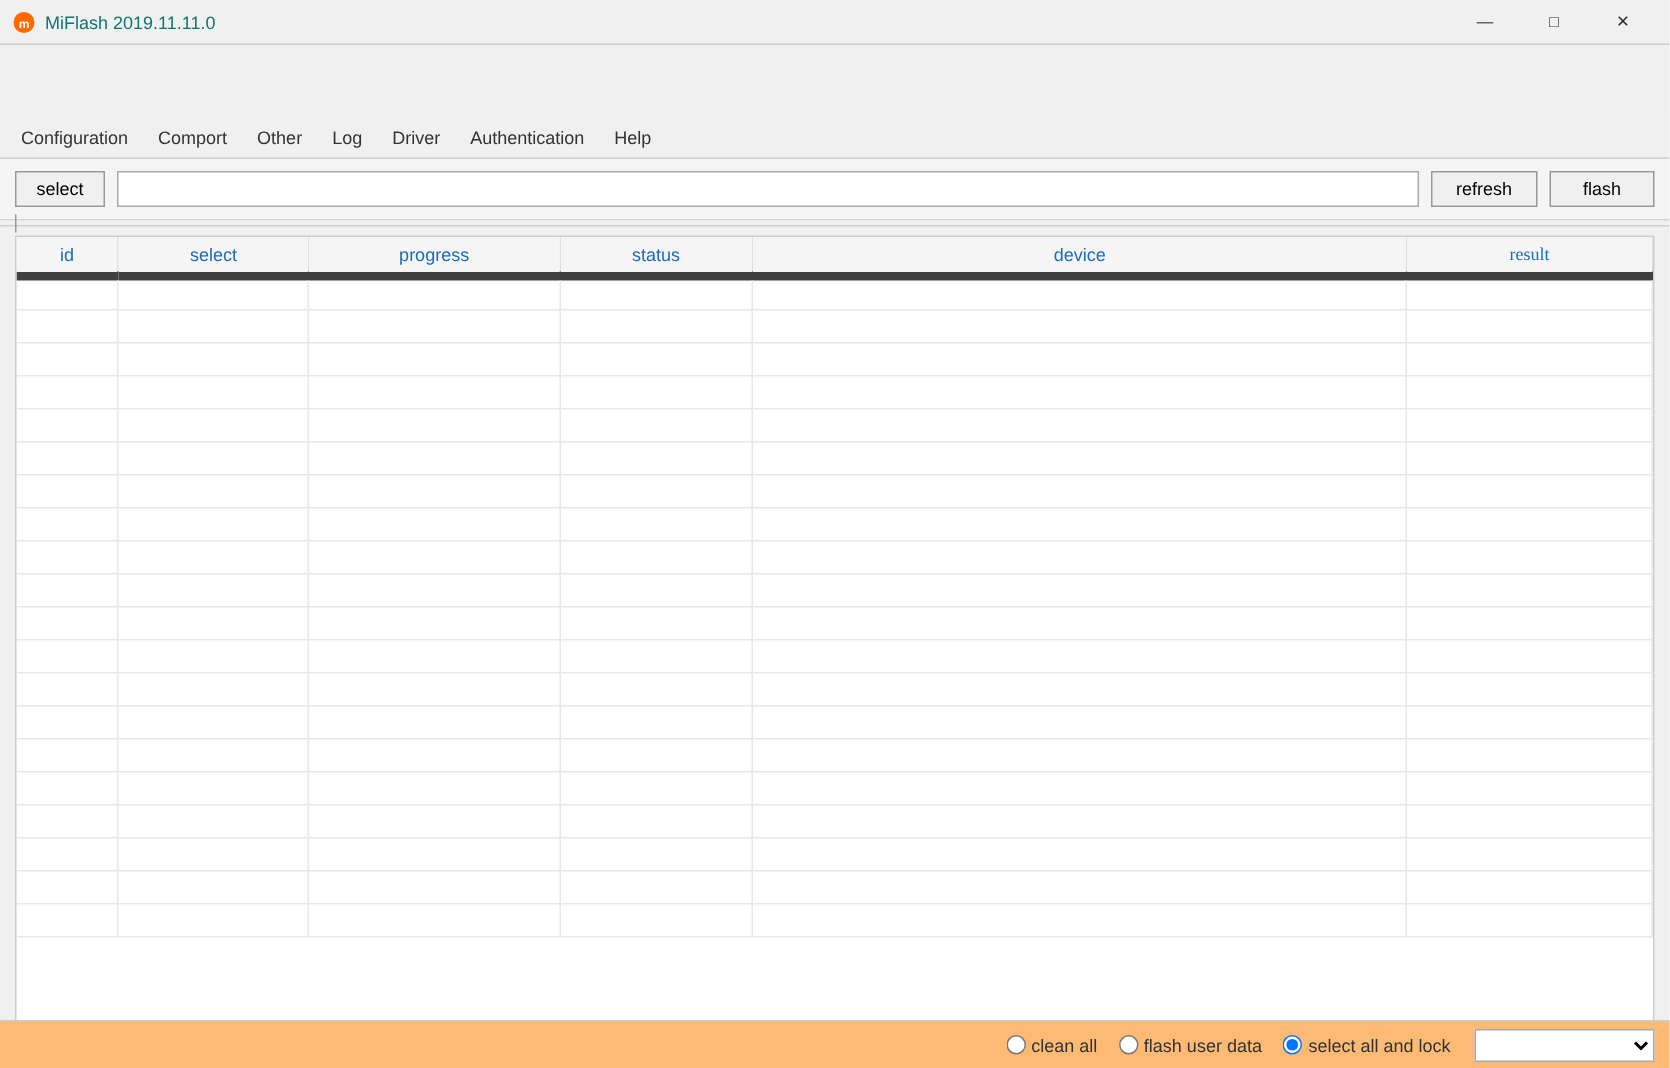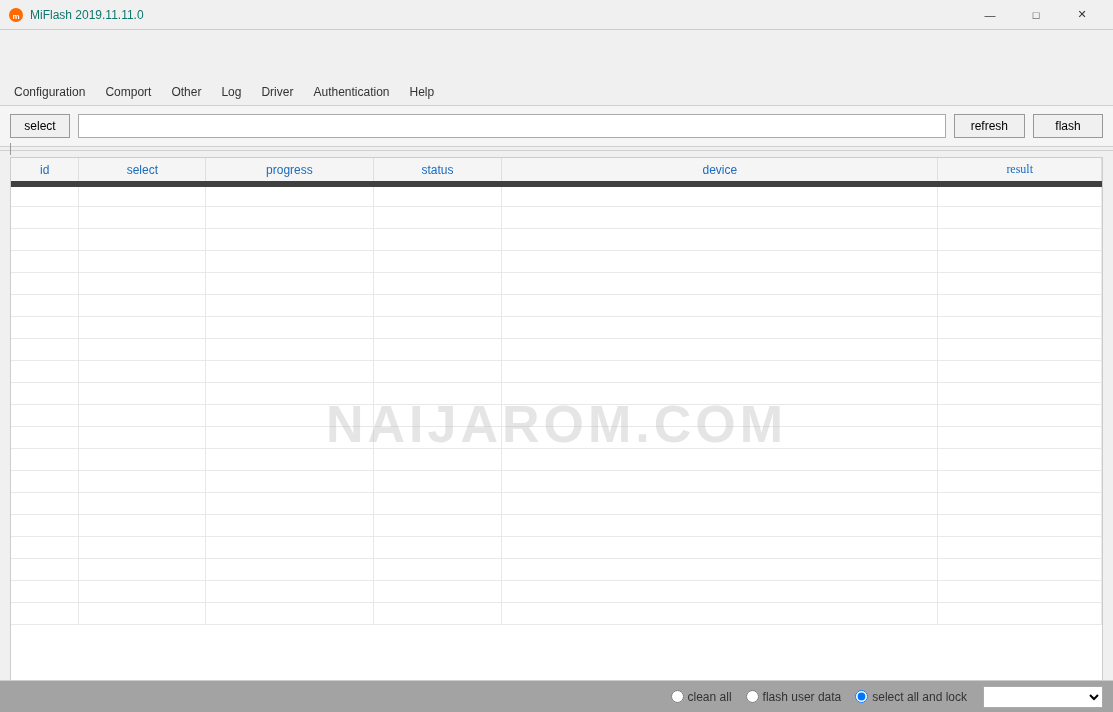--- a/index.html
+++ b/index.html
@@ -188,21 +188,21 @@
       letter-spacing: 4px;
     }
 
     
     .bottom-bar {
       position: absolute;
       bottom: 0;
       left: 0;
       right: 0;
       height: 32px;
-      background: #a3a3a3;
+      background: #fdba74;
       border-top: 1px solid #ccc;
       display: flex;
       align-items: center;
       justify-content: flex-end;
       padding: 0 10px;
       gap: 16px;
     }
 
     .radio-group {
       display: flex;
@@ -442,21 +442,20 @@
       <tr>
           <td></td>
           <td></td>
           <td></td>
           <td></td>
           <td></td>
           <td></td>
         </tr>
     </tbody>
   </table>
-  <div class="watermark">NAIJAROM.COM</div>
 </div>
 
 <div class="bottom-bar">
   <div class="radio-group">
     <label class="radio-label">
       <input type="radio" name="flash-mode" style="">
       <span>clean all</span>
     </label>
     <label class="radio-label">
       <input type="radio" name="flash-mode" style="">

